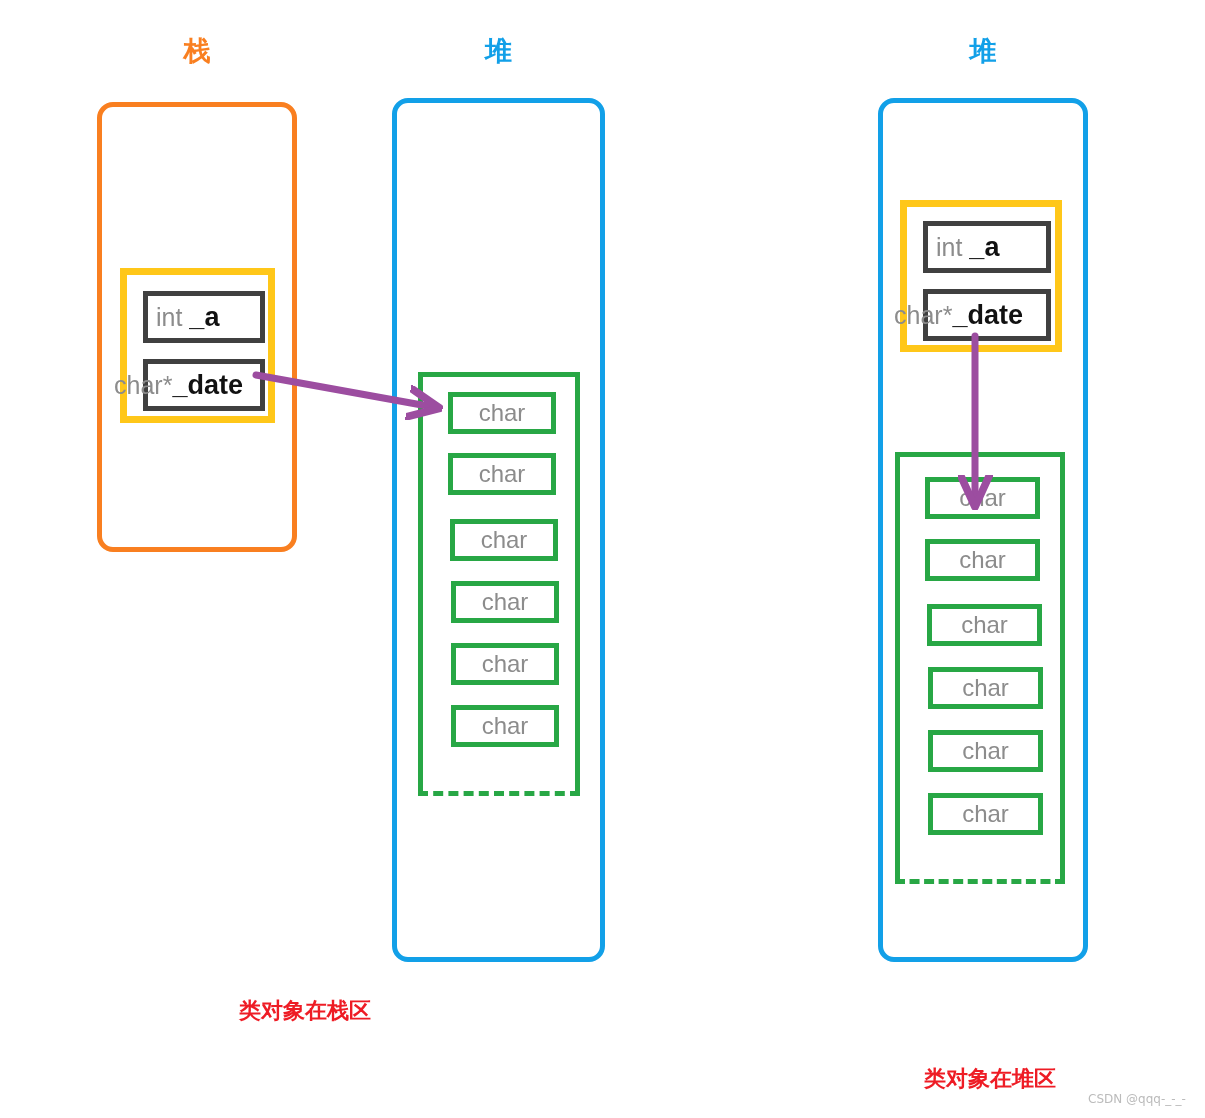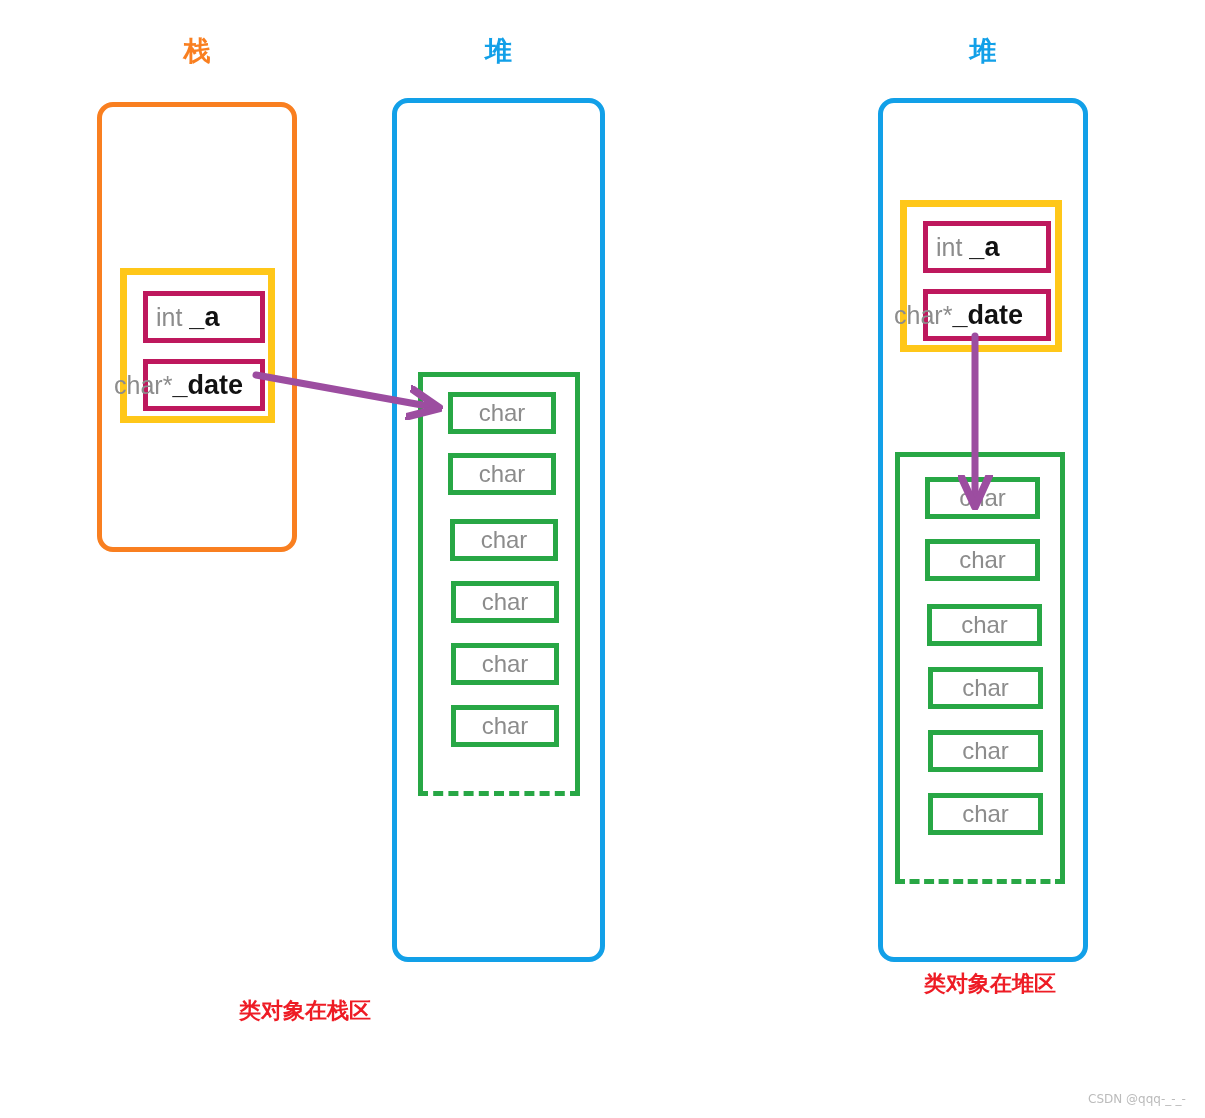--- a/index.html
+++ b/index.html
@@ -41,21 +41,21 @@
   .region-stack { border-color: #F97F20; }
   .region-heap  { border-color: #12A0E8; }
 
   
   .obj-outer {
     border: 7px solid #FFC719;
     background: #ffffff;
     box-sizing: border-box;
   }
   .member-box {
-    border: 5px solid #be185d;
+    border: 5px solid #404040;
     background: #ffffff;
     box-sizing: border-box;
     position: relative;
   }
   .member-label {
     position: absolute;
     white-space: nowrap;
     line-height: 1;
     left: -34px;
     top: 50%;
@@ -181,21 +181,21 @@
 
   <div class="abs char-container" style="left:895px; top:452px; width:170px; height:432px;">
     <div class="char-cell" style="position:absolute; left:25px; top:20px;  width:115px; height:42px;">char</div>
     <div class="char-cell" style="position:absolute; left:25px; top:82px;  width:115px; height:42px;">char</div>
     <div class="char-cell" style="position:absolute; left:27px; top:147px; width:115px; height:42px;">char</div>
     <div class="char-cell" style="position:absolute; left:28px; top:210px; width:115px; height:42px;">char</div>
     <div class="char-cell" style="position:absolute; left:28px; top:273px; width:115px; height:42px;">char</div>
     <div class="char-cell" style="position:absolute; left:28px; top:336px; width:115px; height:42px;">char</div>
   </div>
 
-  <div class="abs caption" style="left:870px; top:973px; width:240px;text-align:center;">类对象在堆区</div>
+  <div class="abs caption" style="left:870px; top:1068px; width:240px;text-align:center;">类对象在堆区</div>
 
   <svg class="arrow-layer" viewBox="0 0 1205 1118">
     <defs>
       <marker id="arrowhead-r" markerWidth="5" markerHeight="5" refX="3.6" refY="2.5" orient="auto">
         <path d="M0,0.4 L4.6,2.5 L0,4.6" fill="none" stroke="#9C4DA0" stroke-width="1.1" stroke-linecap="round" stroke-linejoin="round"></path>
       </marker>
       <marker id="arrowhead-d" markerWidth="5" markerHeight="5" refX="3.6" refY="2.5" orient="auto">
         <path d="M0,0.4 L4.6,2.5 L0,4.6" fill="none" stroke="#9C4DA0" stroke-width="1.1" stroke-linecap="round" stroke-linejoin="round"></path>
       </marker>
     </defs>

